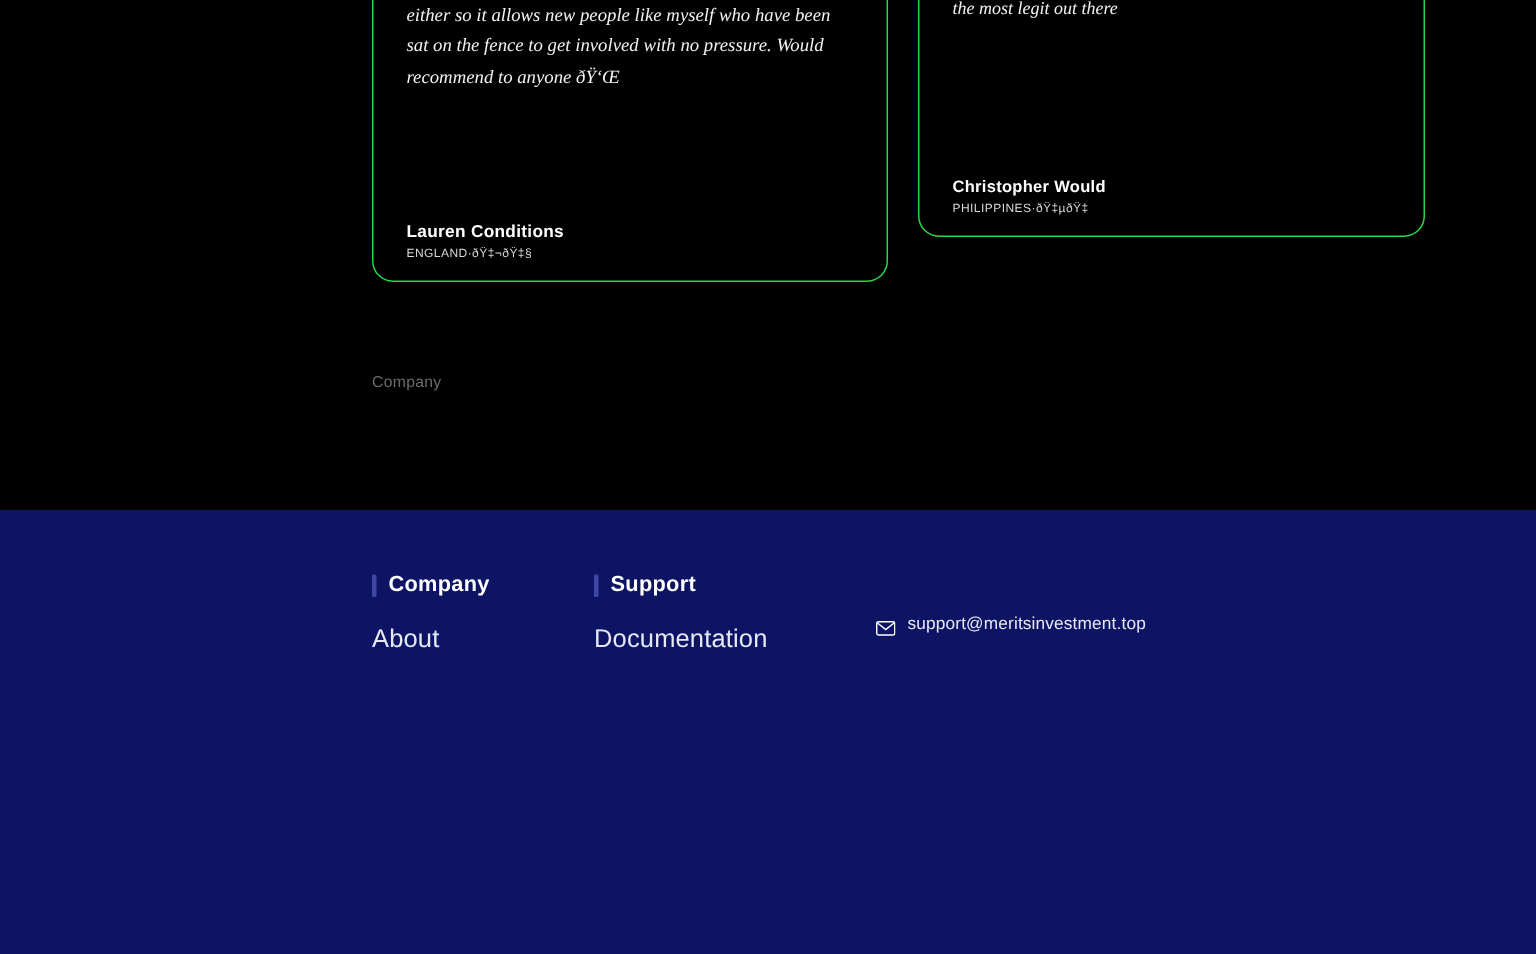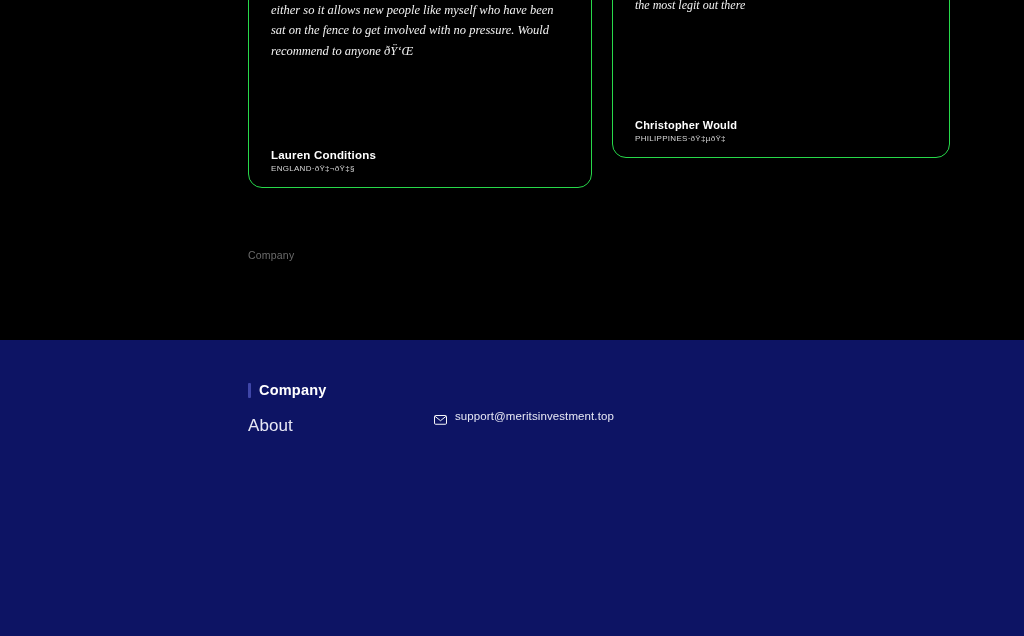--- a/index.html
+++ b/index.html
@@ -181,20 +181,27 @@
 
       <div class="col company">
         <div class="col-title">
           <span class="title-bar"></span>
           <span>Company</span>
         </div>
         <a class="flink" href="#">About</a>
       </div>
 
 
+      <div class="col support">
+        <div class="col-title">
+          <span class="title-bar"></span>
+          <span>Support</span>
+        </div>
+        <a class="flink" href="#">Documentation</a>
+      </div>
 
       <div class="col contact">
         <div class="contact-row">
           <span class="mail-icon">
             <svg viewBox="0 0 16 12" xmlns="http://www.w3.org/2000/svg">
               <rect x="0.6" y="0.6" width="14.8" height="10.8" rx="1.4" fill="none" stroke="#ffffff" stroke-width="1.2"></rect>
               <path d="M1.2 1.6 L8 7 L14.8 1.6" fill="none" stroke="#ffffff" stroke-width="1.2"></path>
             </svg>
           </span>
           <span class="contact-mail">support@meritsinvestment.top</span>

